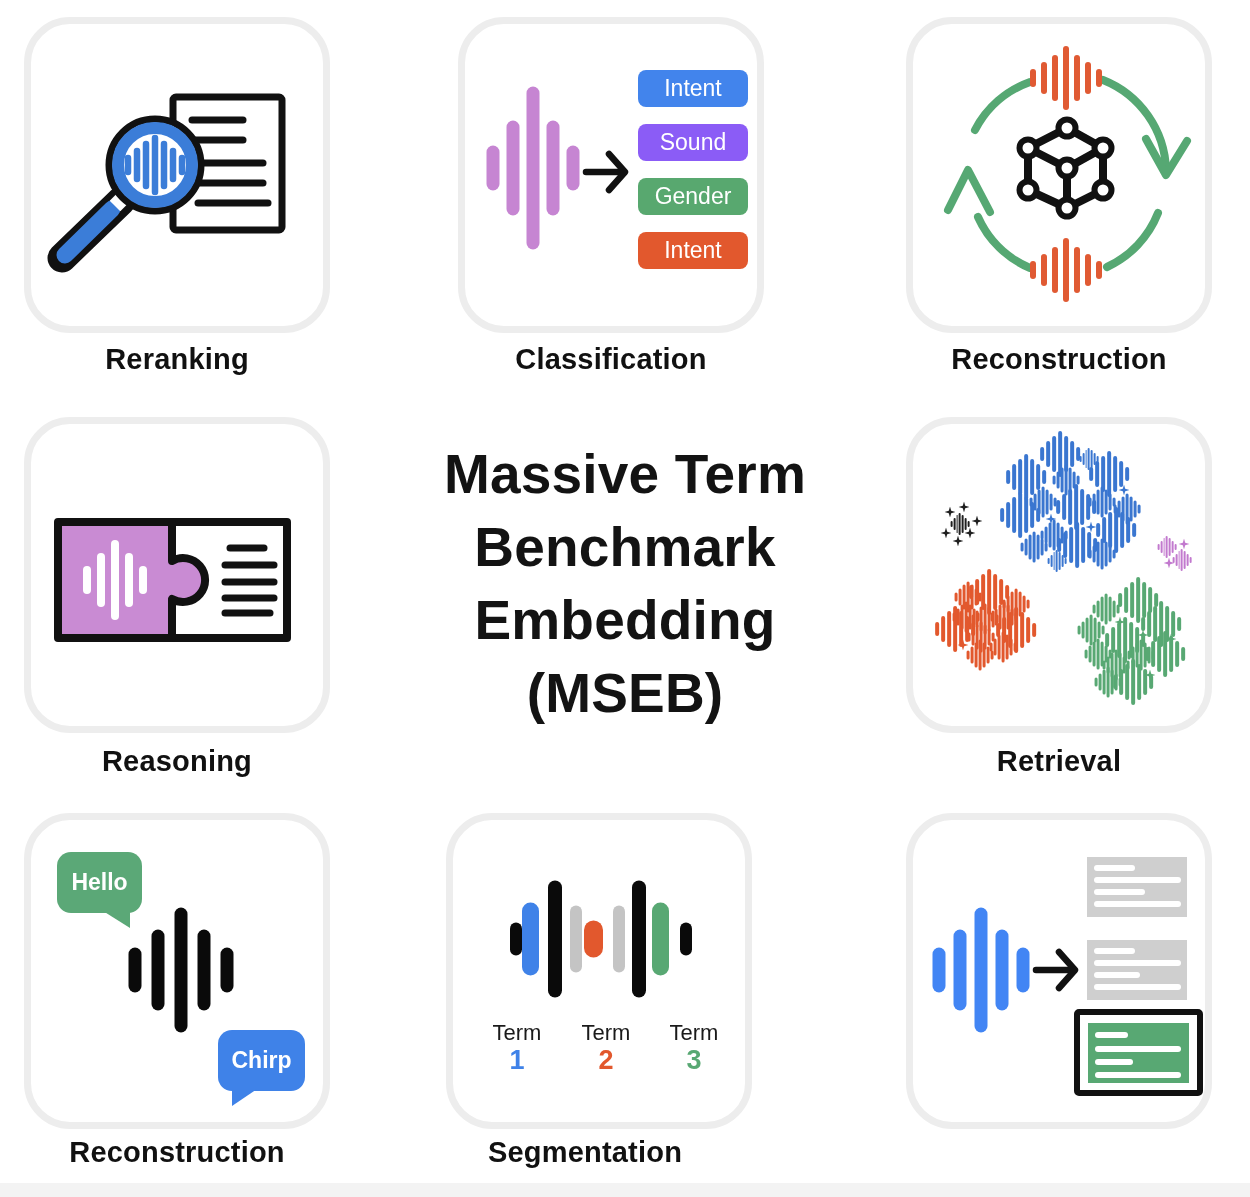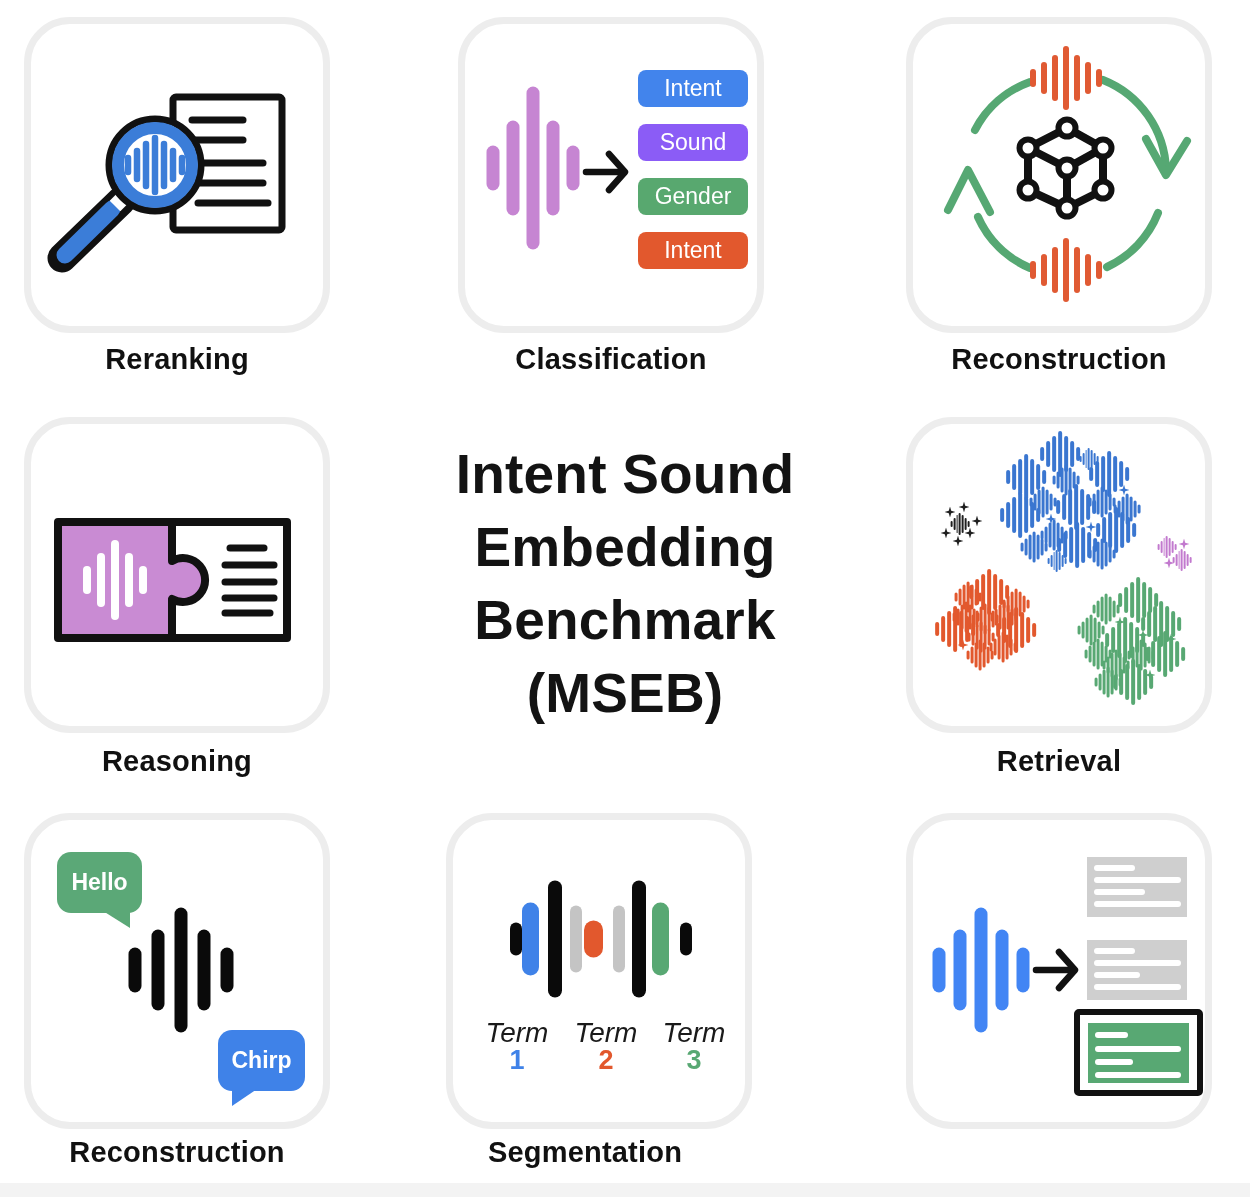--- a/index.html
+++ b/index.html
@@ -25,21 +25,21 @@
     display:flex;align-items:center;justify-content:center;
   }
   
   .bubble{position:absolute;border-radius:14px;color:#fff;font-size:23px;font-weight:700;
     display:flex;align-items:center;justify-content:center;}
   .tail{position:absolute;}
   .tail-right{clip-path:polygon(0 0,100% 0,100% 100%);}
   .tail-left{clip-path:polygon(0 0,100% 0,0 100%);}
   
   .term{position:absolute;width:90px;top:208px;text-align:center;}
-  .term .w{font-size:28px;font-weight:500;color:#1a1a1a;line-height:24px;font-style:italic;}
+  .term .w{font-size:22px;font-weight:500;color:#1a1a1a;line-height:24px;}
   .term .n{font-size:27px;font-weight:700;line-height:30px;}
   
   .cluster-layer{position:absolute;inset:0;}
   .mw{position:absolute;display:flex;align-items:center;transform:translate(-50%,-50%);}
   .mw i{display:block;border-radius:99px;}
   .dm{position:absolute;transform:translate(-50%,-50%);
       clip-path:polygon(50% 0,61% 39%,100% 50%,61% 61%,50% 100%,39% 61%,0 50%,39% 39%);}
   #bottom-strip{position:absolute;left:0;right:0;top:1183px;height:14px;background:#ededed;opacity:0.65;}
 </style>
 </head>
@@ -171,23 +171,23 @@
           <line x1="91" y1="127" x2="91" y2="199"></line>
           <line x1="105" y1="140" x2="105" y2="186"></line>
           <line x1="119" y1="153" x2="119" y2="173"></line>
         </g>
       </g>
     </svg>
   </div>
   <div class="card-label" style="left:24px;top:745px">Reasoning</div>
 
   <div id="title">
-    <div>Intent Sound</div>
+    <div>Massive Term</div>
+    <div>Benchmark</div>
     <div>Embedding</div>
-    <div>Benchmark</div>
     <div>(MSEB)</div>
   </div>
 
   <div class="card" style="left:906px;top:417px">
     <div class="frame"></div>
     <div class="cluster-layer" id="cluster-layer">
         <div class="dm" style="width: 11px; height: 11px; background-color: rgb(31, 31, 31); left: 44px; top: 95px;"></div>
         <div class="dm" style="width: 11px; height: 11px; background-color: rgb(31, 31, 31); left: 58px; top: 90px;"></div>
         <div class="dm" style="width: 11px; height: 11px; background-color: rgb(31, 31, 31); left: 71px; top: 104px;"></div>
         <div class="mw" style="gap: 1.045px; left: 54px; top: 107px;">

